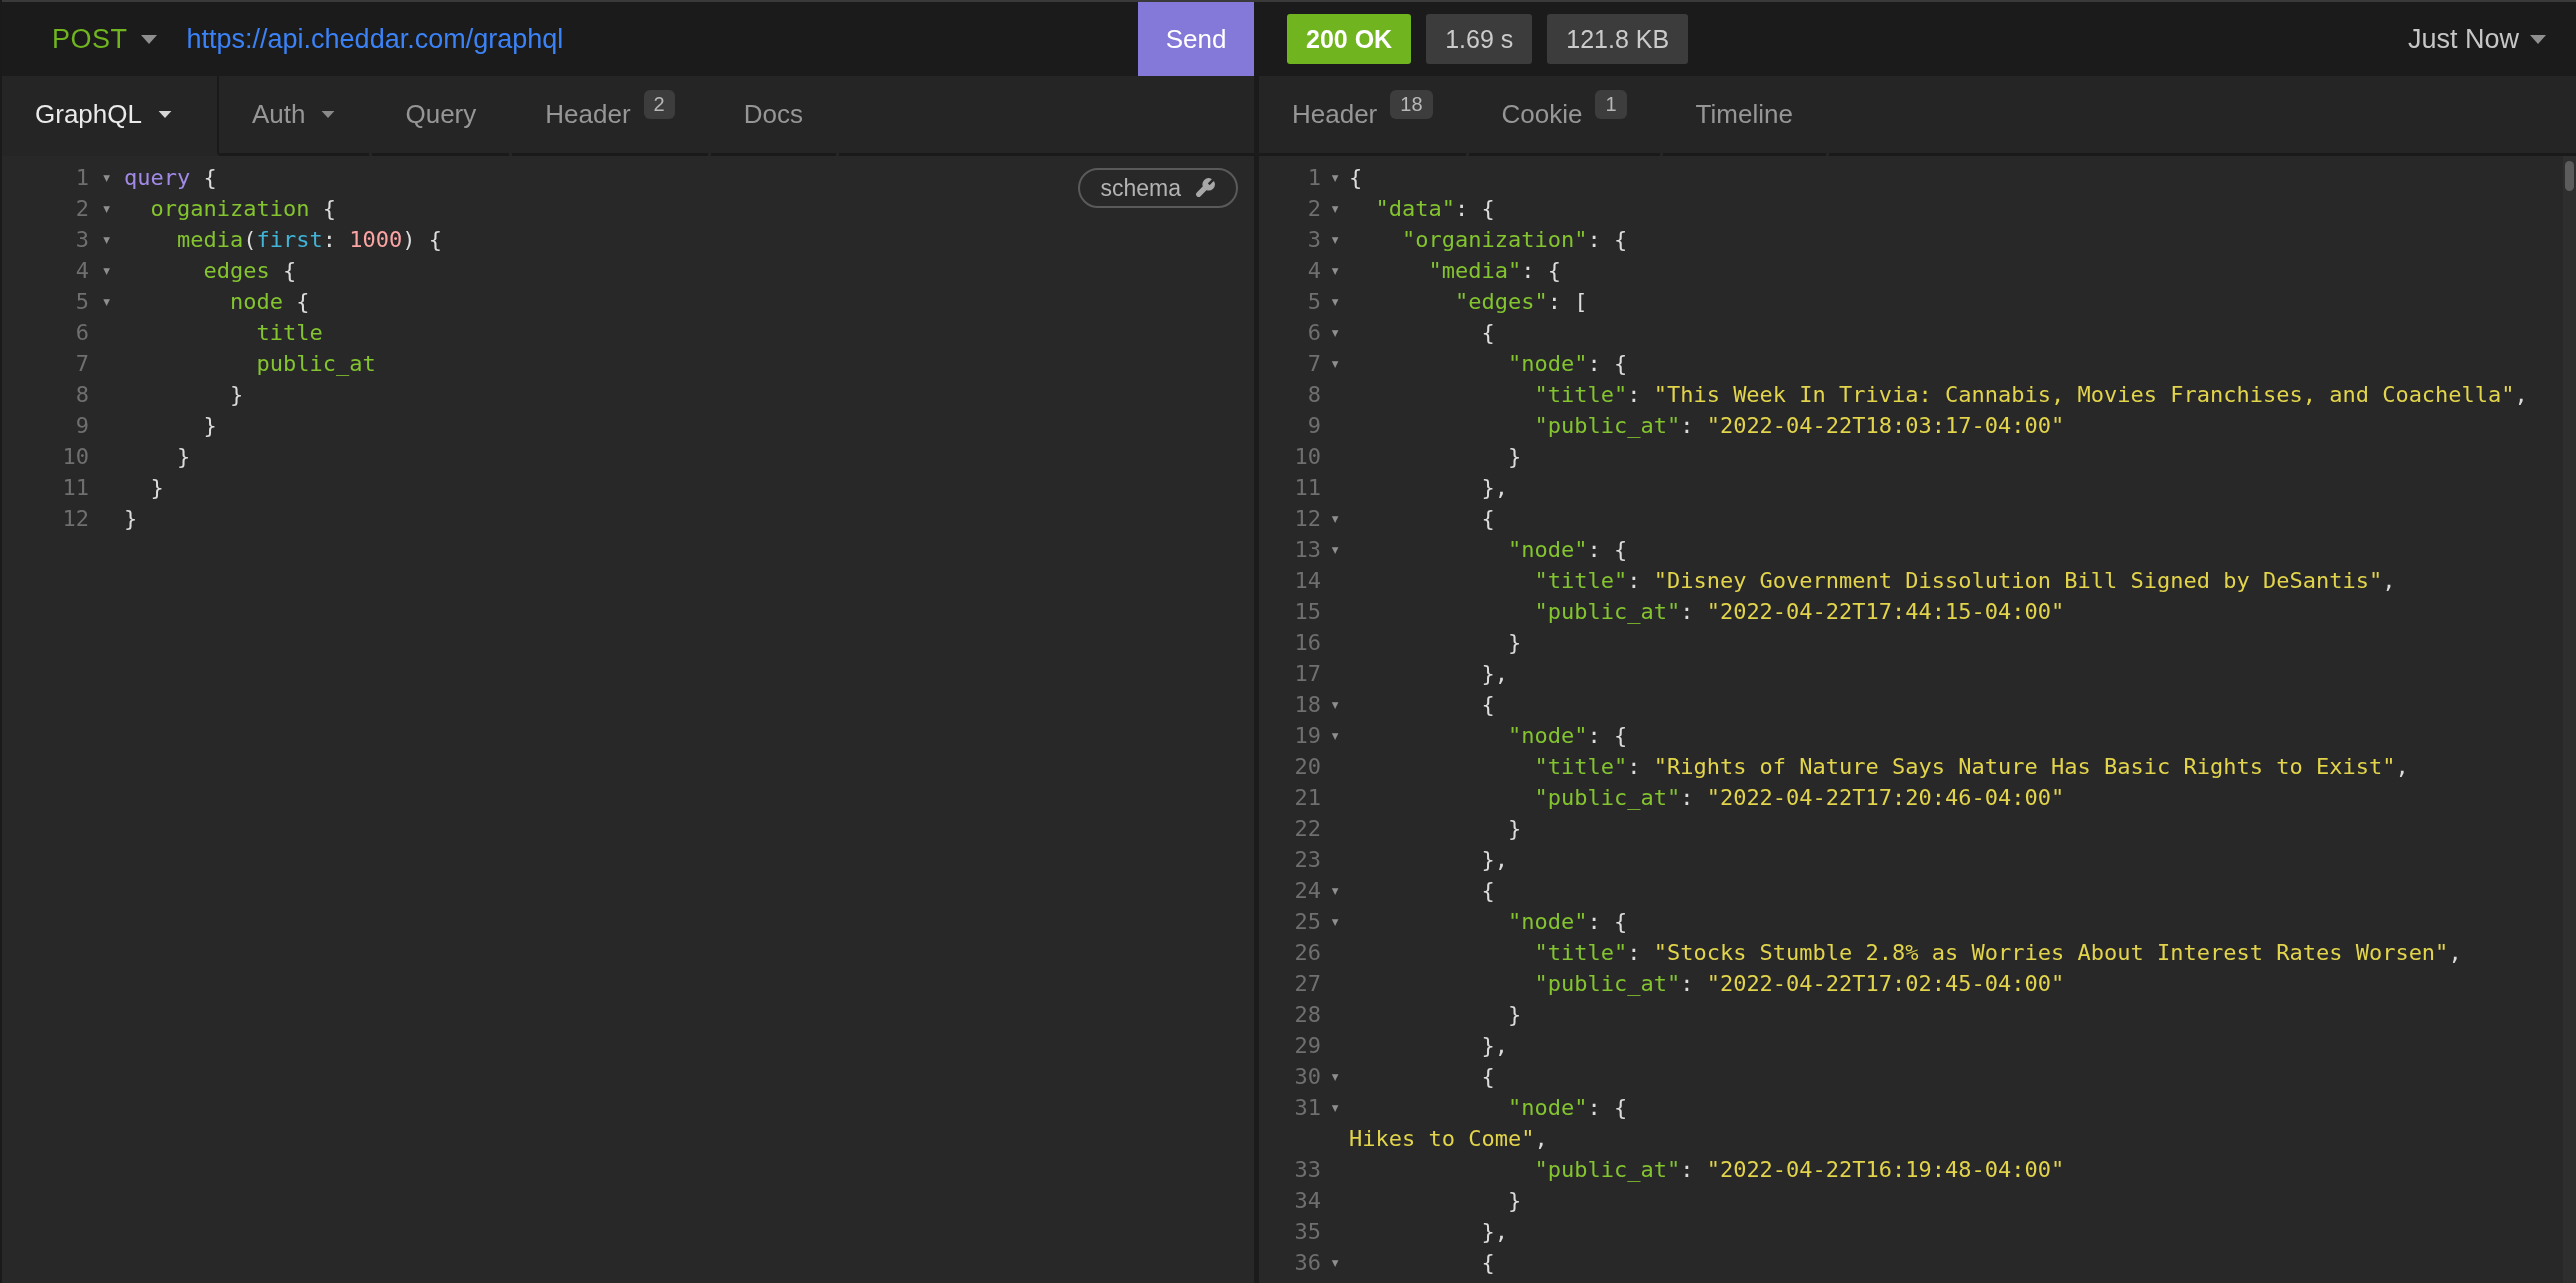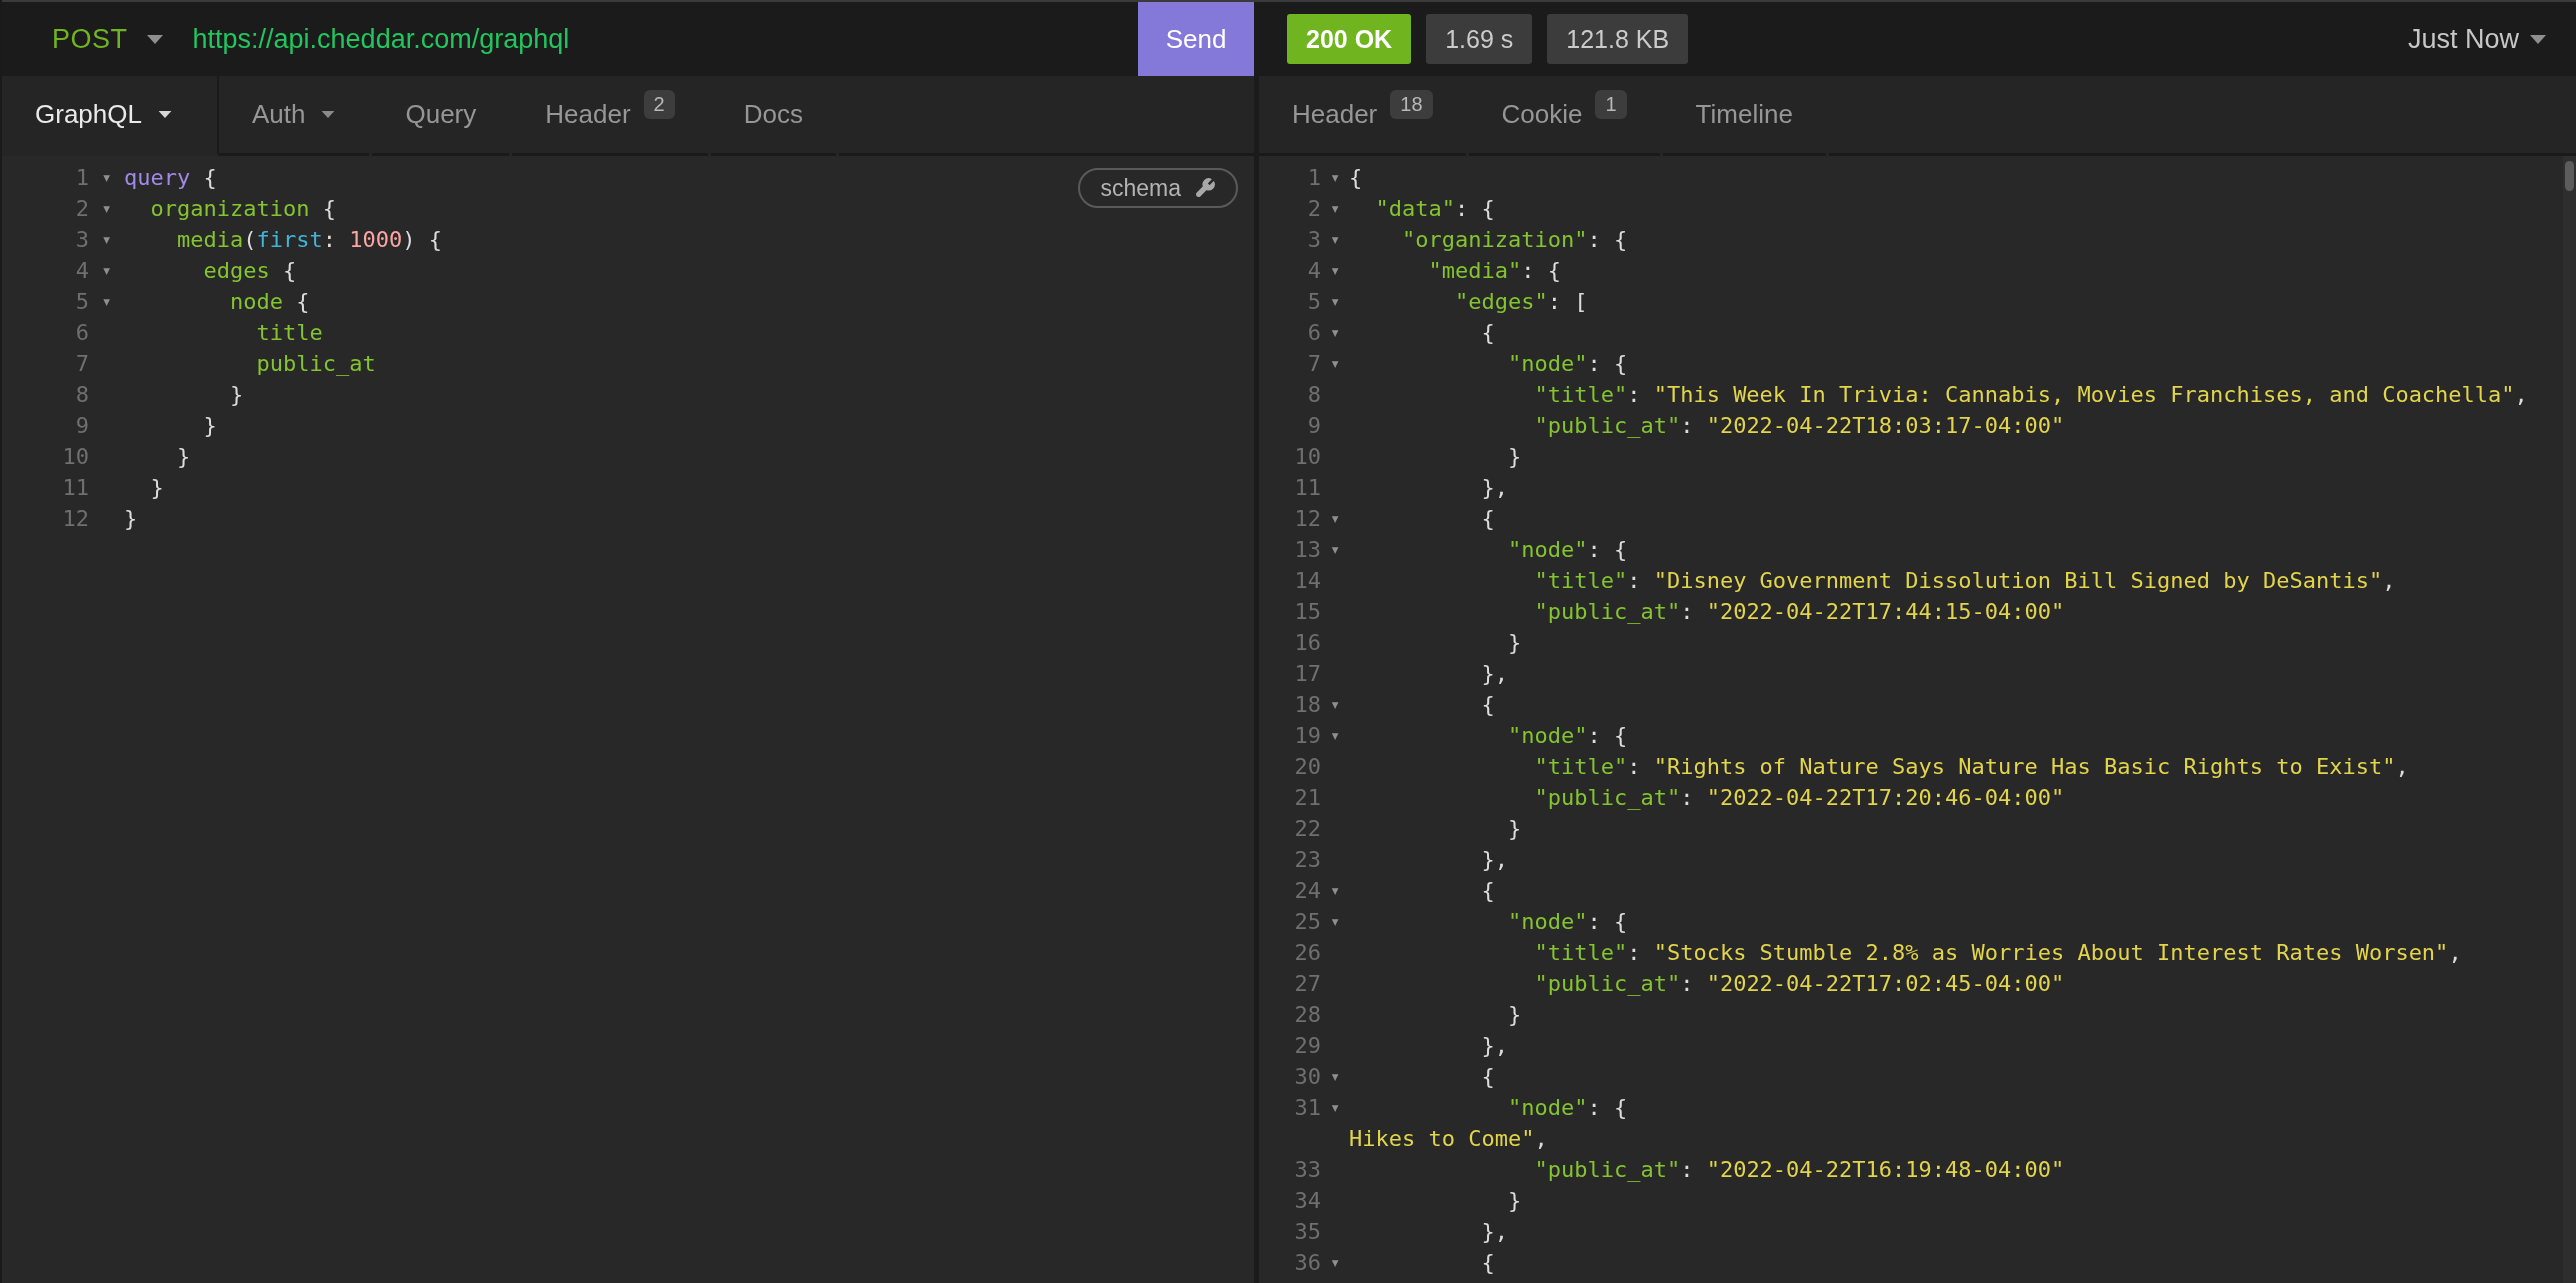--- a/index.html
+++ b/index.html
@@ -4,25 +4,25 @@
 <style>
   * { margin:0; padding:0; box-sizing:border-box; }
   html,body { width:2576px; height:1283px; overflow:hidden; background:#282828;
     font-family:"Liberation Sans", sans-serif; }
   .app { width:2576px; height:1283px; display:flex; flex-direction:column;
     border-left:2px solid #1a1a1a; }
 
   
   .topbar { height:76px; display:flex; background:#1b1b1b; border-top:2px solid #3a3a3a; flex:none; }
   .topbar-left { width:1252px; flex:none; display:flex; align-items:center; }
-  .method { display:flex; align-items:center; gap:19px; margin-left:50px; cursor:pointer; }
+  .method { display:flex; align-items:center; gap:13px; margin-left:50px; cursor:pointer; }
   .method-label { color:#70b41f; font-size:27px; letter-spacing:0.5px; }
   .caret { width:0; height:0; border-left:8px solid transparent; border-right:8px solid transparent;
     border-top:9px solid #8f8f8f; display:inline-block; }
-  .url { flex:1; margin-left:30px; color:#22c55e; font-size:27px; white-space:nowrap; overflow:hidden; }
+  .url { flex:1; margin-left:30px; color:#3b82f6; font-size:27px; white-space:nowrap; overflow:hidden; }
   .send { width:116px; height:100%; border:none; background:#8479d8; color:#ffffff;
     font-size:26px; font-family:inherit; cursor:pointer; flex:none; }
   .topbar-right { flex:1; display:flex; align-items:center; padding:0 30px 0 33px; gap:15px; }
   .badge { height:50px; display:flex; align-items:center; padding:8px 19px; border-radius:3px;
     font-size:25px; background:#3c3c3c; color:#cbcbcb; white-space:nowrap; }
   .badge.ok { background:#70b41f; color:#ffffff; font-weight:bold; }
   .history { margin-left:auto; display:flex; align-items:center; gap:11px;
     color:#c6c6c6; font-size:27px; cursor:pointer; }
 
   

